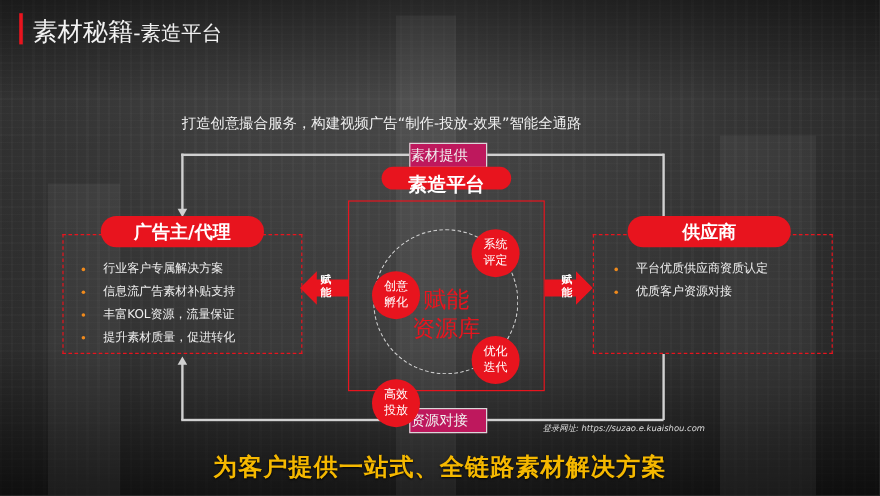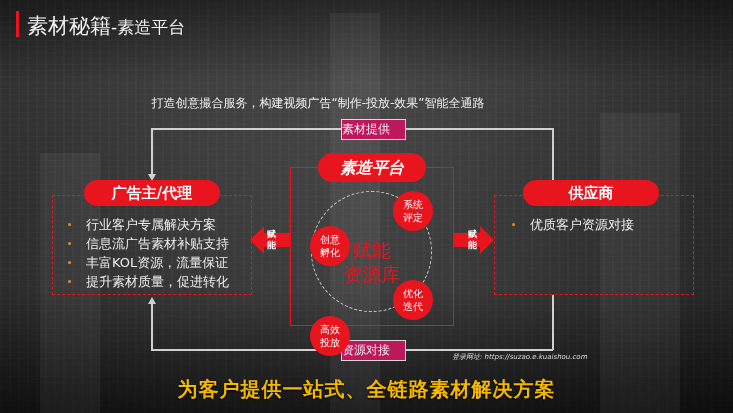--- a/index.html
+++ b/index.html
@@ -23,21 +23,21 @@
   .title { position:absolute; left:27px; top:12px; font-size:21px; color:#f2f2f2; white-space:nowrap; }
   .title .sub { font-size:17px; }
   .tagline { position:absolute; left:0; width:636px; top:95px; text-align:center; font-size:12px; color:#f0f0f0; }
   .line { position:absolute; background:#d0d0d0; }
   .label-box { position:absolute; border:1.5px solid #d8d8d8; background:#be185d; color:#f0f0f0; font-size:12px; text-align:left; line-height:18px; }
   .arrow-down { position:absolute; width:0; height:0; border-left:4px solid transparent; border-right:4px solid transparent; border-top:7px solid #d0d0d0; }
   .arrow-up { position:absolute; width:0; height:0; border-left:4px solid transparent; border-right:4px solid transparent; border-bottom:7px solid #d0d0d0; }
   .pill { position:absolute; background:#e8141e; color:#fff; font-weight:bold; text-align:center; border-radius:18px; }
   .dashbox { position:absolute; border:1.2px dashed #e8141e; }
   .solidbox { position:absolute; border:1.5px solid #e8141e; }
-  ul.items { position:absolute; list-style:none; font-size:13px; color:#eee; }
+  ul.items { position:absolute; list-style:none; font-size:10px; color:#eee; }
   ul.items li { position:relative; padding-left:20px; height:19px; line-height:19px; white-space:nowrap; }
   ul.items li::before { content:""; position:absolute; left:2px; top:8px; width:3px; height:3px; background:#f08a1c; border-radius:50%; }
   .ring { position:absolute; border:1.5px dashed #ccc; border-radius:50%; }
   .node { position:absolute; width:40px; height:40px; border-radius:50%; background:#e8141e; color:#fff; font-size:10px; line-height:13px; text-align:center; display:flex; align-items:center; justify-content:center; }
   .center-text { position:absolute; color:#e8141e; font-size:19px; line-height:24px; text-align:center; }
   .side-arrow { position:absolute; }
   .side-arrow .txt { position:absolute; font-size:9px; font-weight:bold; color:#fff; line-height:11px; width:10px; }
   .url { position:absolute; left:452px; top:352px; font-size:7px; font-style:italic; color:#ddd; white-space:nowrap; }
   .slogan { position:absolute; left:0; width:733px; top:376px; text-align:center; font-size:20px; font-weight:bold; color:#f5b800; letter-spacing:1px; text-shadow:0 1px 2px #000; }
 </style>
@@ -73,25 +73,26 @@
 <ul class="items" style="left:66px;top:215px;">
   <li>行业客户专属解决方案</li>
   <li>信息流广告素材补贴支持</li>
   <li>丰富KOL资源，流量保证</li>
   <li>提升素材质量，促进转化</li>
 </ul>
 
 <div class="dashbox" style="left:494px;top:195px;width:200px;height:100px;"></div>
 <div class="pill" style="left:523px;top:180px;width:136px;height:26px;line-height:26px;font-size:15px;">供应商</div>
 <ul class="items" style="left:510px;top:215px;">
+  <li>平台优质供应商资质认定</li>
   <li>优质客户资源对接</li>
 </ul>
 
 <div class="solidbox" style="left:290px;top:167px;width:164px;height:159px;"></div>
-<div class="pill" style="left:318px;top:153px;width:108px;height:29px;line-height:29px;font-size:16px;font-style:italic;">素造平台</div>
+<div class="pill" style="left:318px;top:139px;width:108px;height:19px;line-height:29px;font-size:16px;">素造平台</div>
 <div class="ring" style="left:311px;top:191px;width:121px;height:121px;"></div>
 <div class="center-text" style="left:322px;top:238px;width:100px;">
   <div>赋能</div>
   <div>资源库</div>
 </div>
 <div class="node" style="left:310px;top:191px;margin-top:35px;">
   <div>
       <div>创意</div>
       <div>孵化</div>
     </div>

